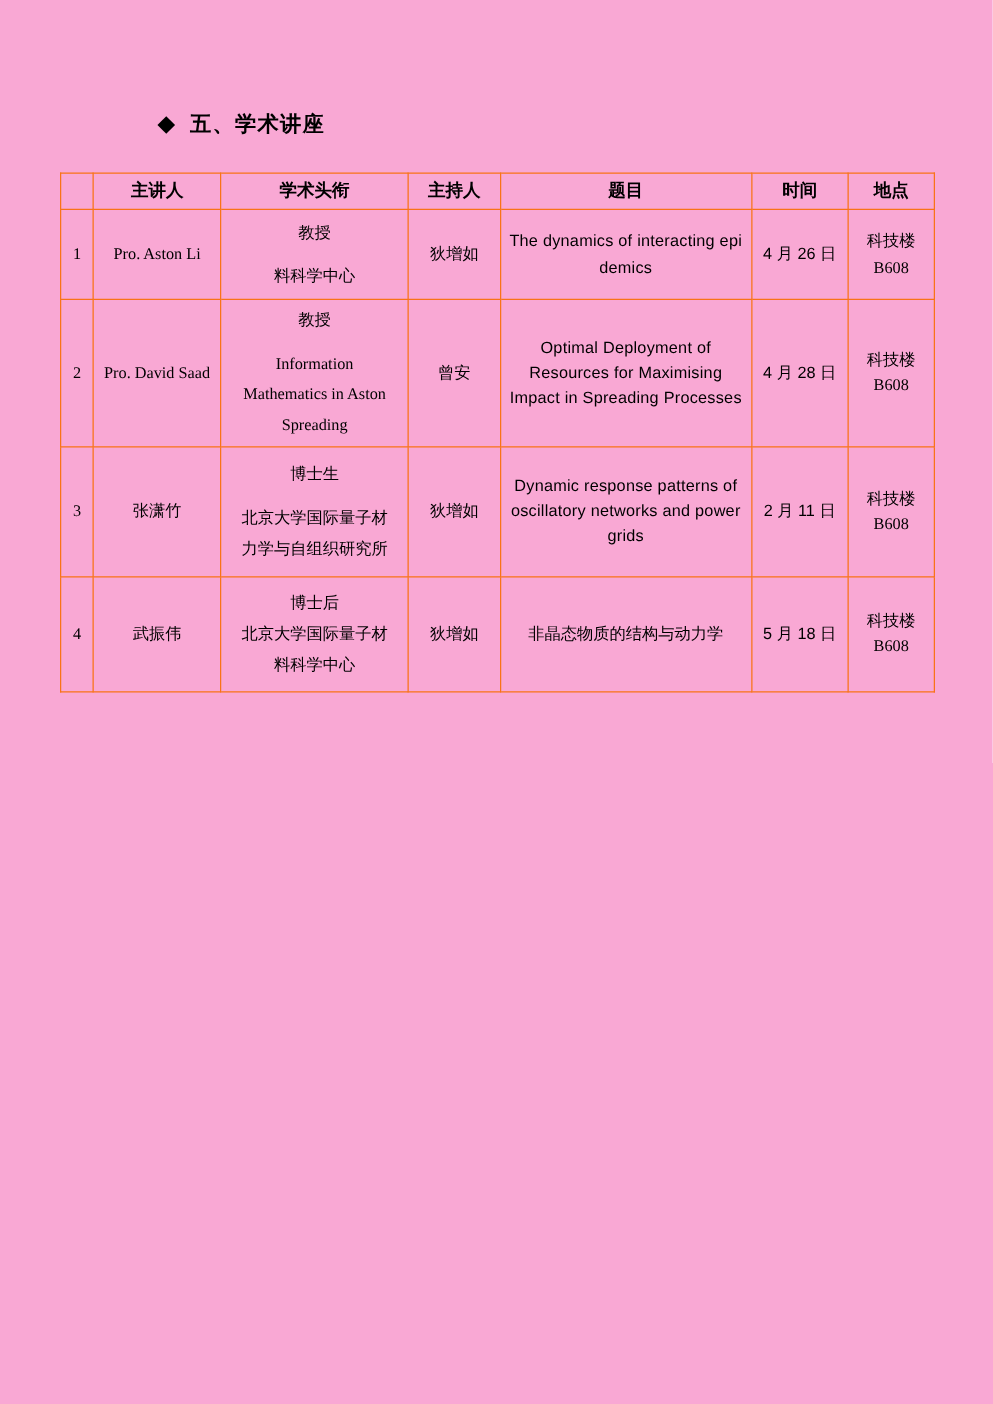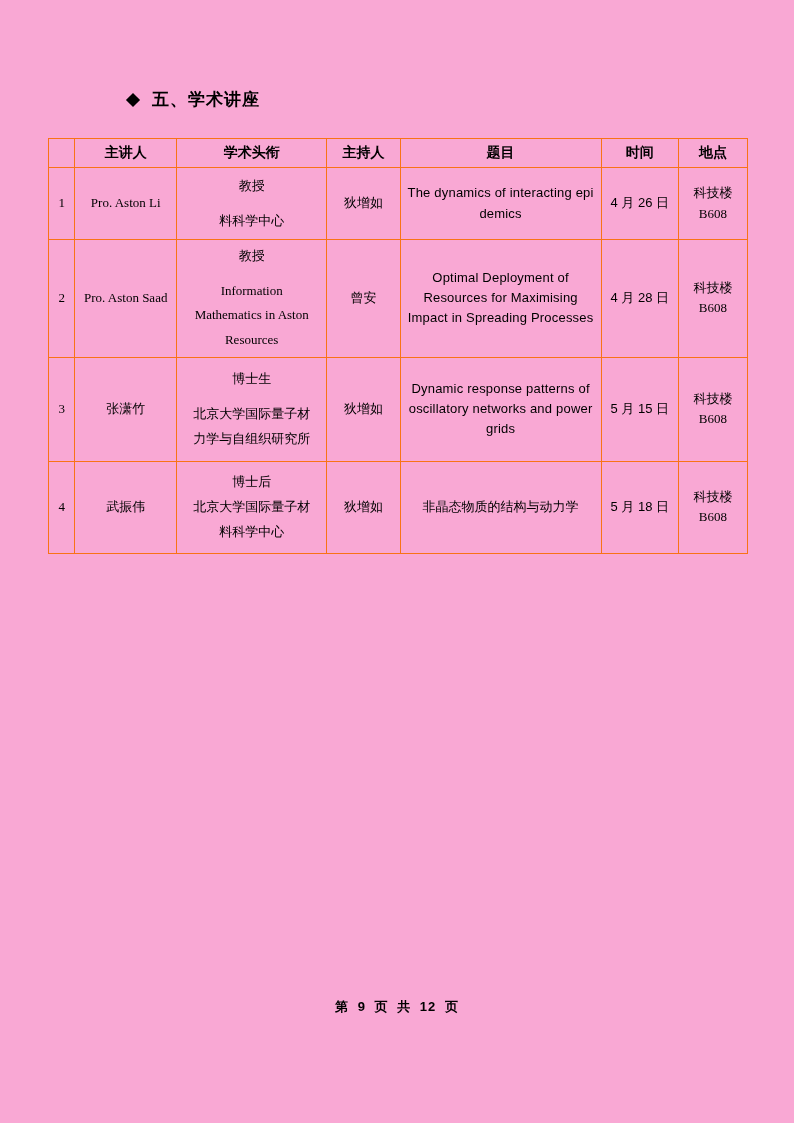--- a/index.html
+++ b/index.html
@@ -177,28 +177,28 @@
         <td class="topic-en">The dynamics of interacting epi demics</td>
         <td class="time">4 月 26 日</td>
         <td class="place">
           <span class="multiline">科技楼</span>
           <span class="multiline b">B608</span>
         </td>
       </tr>
 
       <tr style="height:108px;">
         <td class="idx">2</td>
-        <td class="en">Pro. Aston Saad</td>
+        <td class="en">Pro. David Saad</td>
         <td>
           <span class="acad-stack">
             <span class="line cn">教授</span>
             <span class="gap"></span>
             <span class="line en">Information</span>
             <span class="line en">Mathematics in Aston</span>
-            <span class="line en">Resources</span>
+            <span class="line en">Spreading</span>
           </span>
         </td>
         <td class="cn">曾安</td>
         <td class="topic-en">Optimal Deployment of Resources for Maximising Impact in Spreading Processes</td>
         <td class="time">4 月 28 日</td>
         <td class="place">
           <span class="multiline">科技楼</span>
           <span class="multiline b">B608</span>
         </td>
       </tr>
@@ -209,21 +209,21 @@
         <td>
           <span class="acad-stack">
             <span class="line cn">博士生</span>
             <span class="gap"></span>
             <span class="line cn">北京大学国际量子材</span>
             <span class="line cn">力学与自组织研究所</span>
           </span>
         </td>
         <td class="cn">狄增如</td>
         <td class="topic-en">Dynamic response patterns of oscillatory networks and power grids</td>
-        <td class="time">5 月 15 日</td>
+        <td class="time">2 月 11 日</td>
         <td class="place">
           <span class="multiline">科技楼</span>
           <span class="multiline b">B608</span>
         </td>
       </tr>
 
       <tr style="height:92px;">
         <td class="idx">4</td>
         <td class="cn">武振伟</td>
         <td>
@@ -237,22 +237,14 @@
         <td class="cn">非晶态物质的结构与动力学</td>
         <td class="time">5 月 18 日</td>
         <td class="place">
           <span class="multiline">科技楼</span>
           <span class="multiline b">B608</span>
         </td>
       </tr>
     </tbody>
   </table>
 
-  <div class="footer">
-    <span>第</span>
-    <span>9</span>
-    <span>页</span>
-    <span>共</span>
-    <span>12</span>
-    <span>页</span>
-  </div>
 
 </div>
 
 </body></html>

